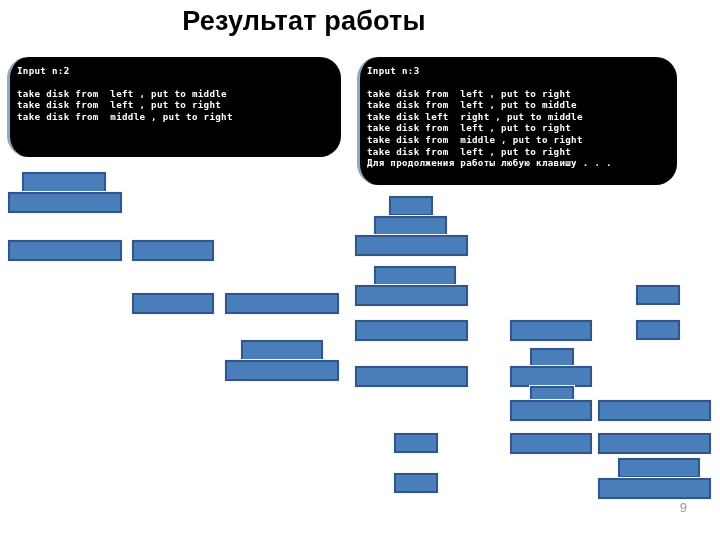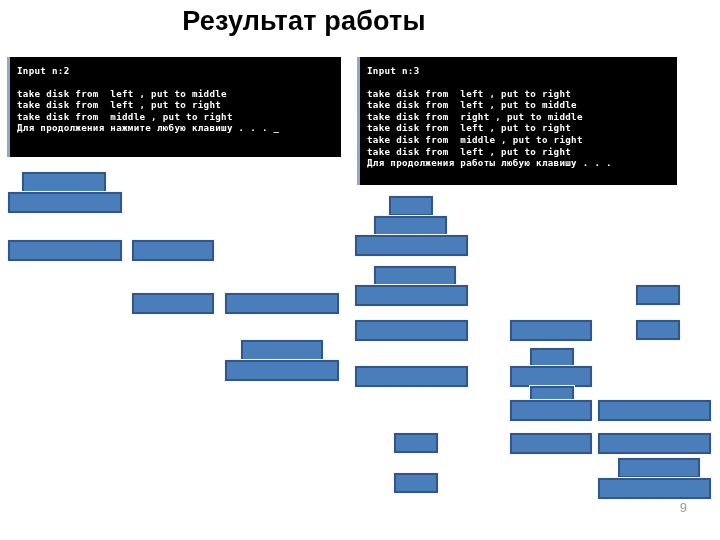--- a/index.html
+++ b/index.html
@@ -37,20 +37,21 @@
 
   
   .console {
     position: absolute;
     background: #000000;
     border-left: 3px solid #8ea9c6;
     box-sizing: border-box;
     overflow: hidden;
     font-family: "DejaVu Sans Mono", "Liberation Mono", monospace;
     color: #ffffff;
+    border-radius: 21px;
   }
   .console-line {
     font-size: 9.2px;
     line-height: 11.6px;
     white-space: pre;
     font-weight: bold;
     letter-spacing: 0.3px;
   }
   .console-blank {
     height: 11px;
@@ -95,29 +96,28 @@
 <div class="slide">
 
   <div class="slide-title">Результат работы</div>
 
   <div class="console" id="console-n2">
     <div class="console-line">Input n:2</div>
     <div class="console-blank"></div>
     <div class="console-line">take disk from  left , put to middle</div>
     <div class="console-line">take disk from  left , put to right</div>
     <div class="console-line">take disk from  middle , put to right</div>
-    <div class="console-line">Для продолжения нажмите любую клавишу . . . _</div>
   </div>
 
   <div class="console" id="console-n3">
     <div class="console-line">Input n:3</div>
     <div class="console-blank"></div>
     <div class="console-line">take disk from  left , put to right</div>
     <div class="console-line">take disk from  left , put to middle</div>
-    <div class="console-line">take disk from  right , put to middle</div>
+    <div class="console-line">take disk left  right , put to middle</div>
     <div class="console-line">take disk from  left , put to right</div>
     <div class="console-line">take disk from  middle , put to right</div>
     <div class="console-line">take disk from  left , put to right</div>
     <div class="console-line">Для продолжения работы любую клавишу . . .</div>
   </div>
 
   <div id="disk-diagram">
       <div class="disk" style="left: 22px; top: 172px; width: 84px; height: 21px; background: rgb(74, 126, 187); border-color: rgb(51, 86, 138);"></div>
       <div class="disk" style="left: 8px; top: 192px; width: 114px; height: 21px; background: rgb(74, 126, 187); border-color: rgb(51, 86, 138);"></div>
       <div class="disk" style="left: 8px; top: 240px; width: 114px; height: 21px; background: rgb(74, 126, 187); border-color: rgb(51, 86, 138);"></div>

